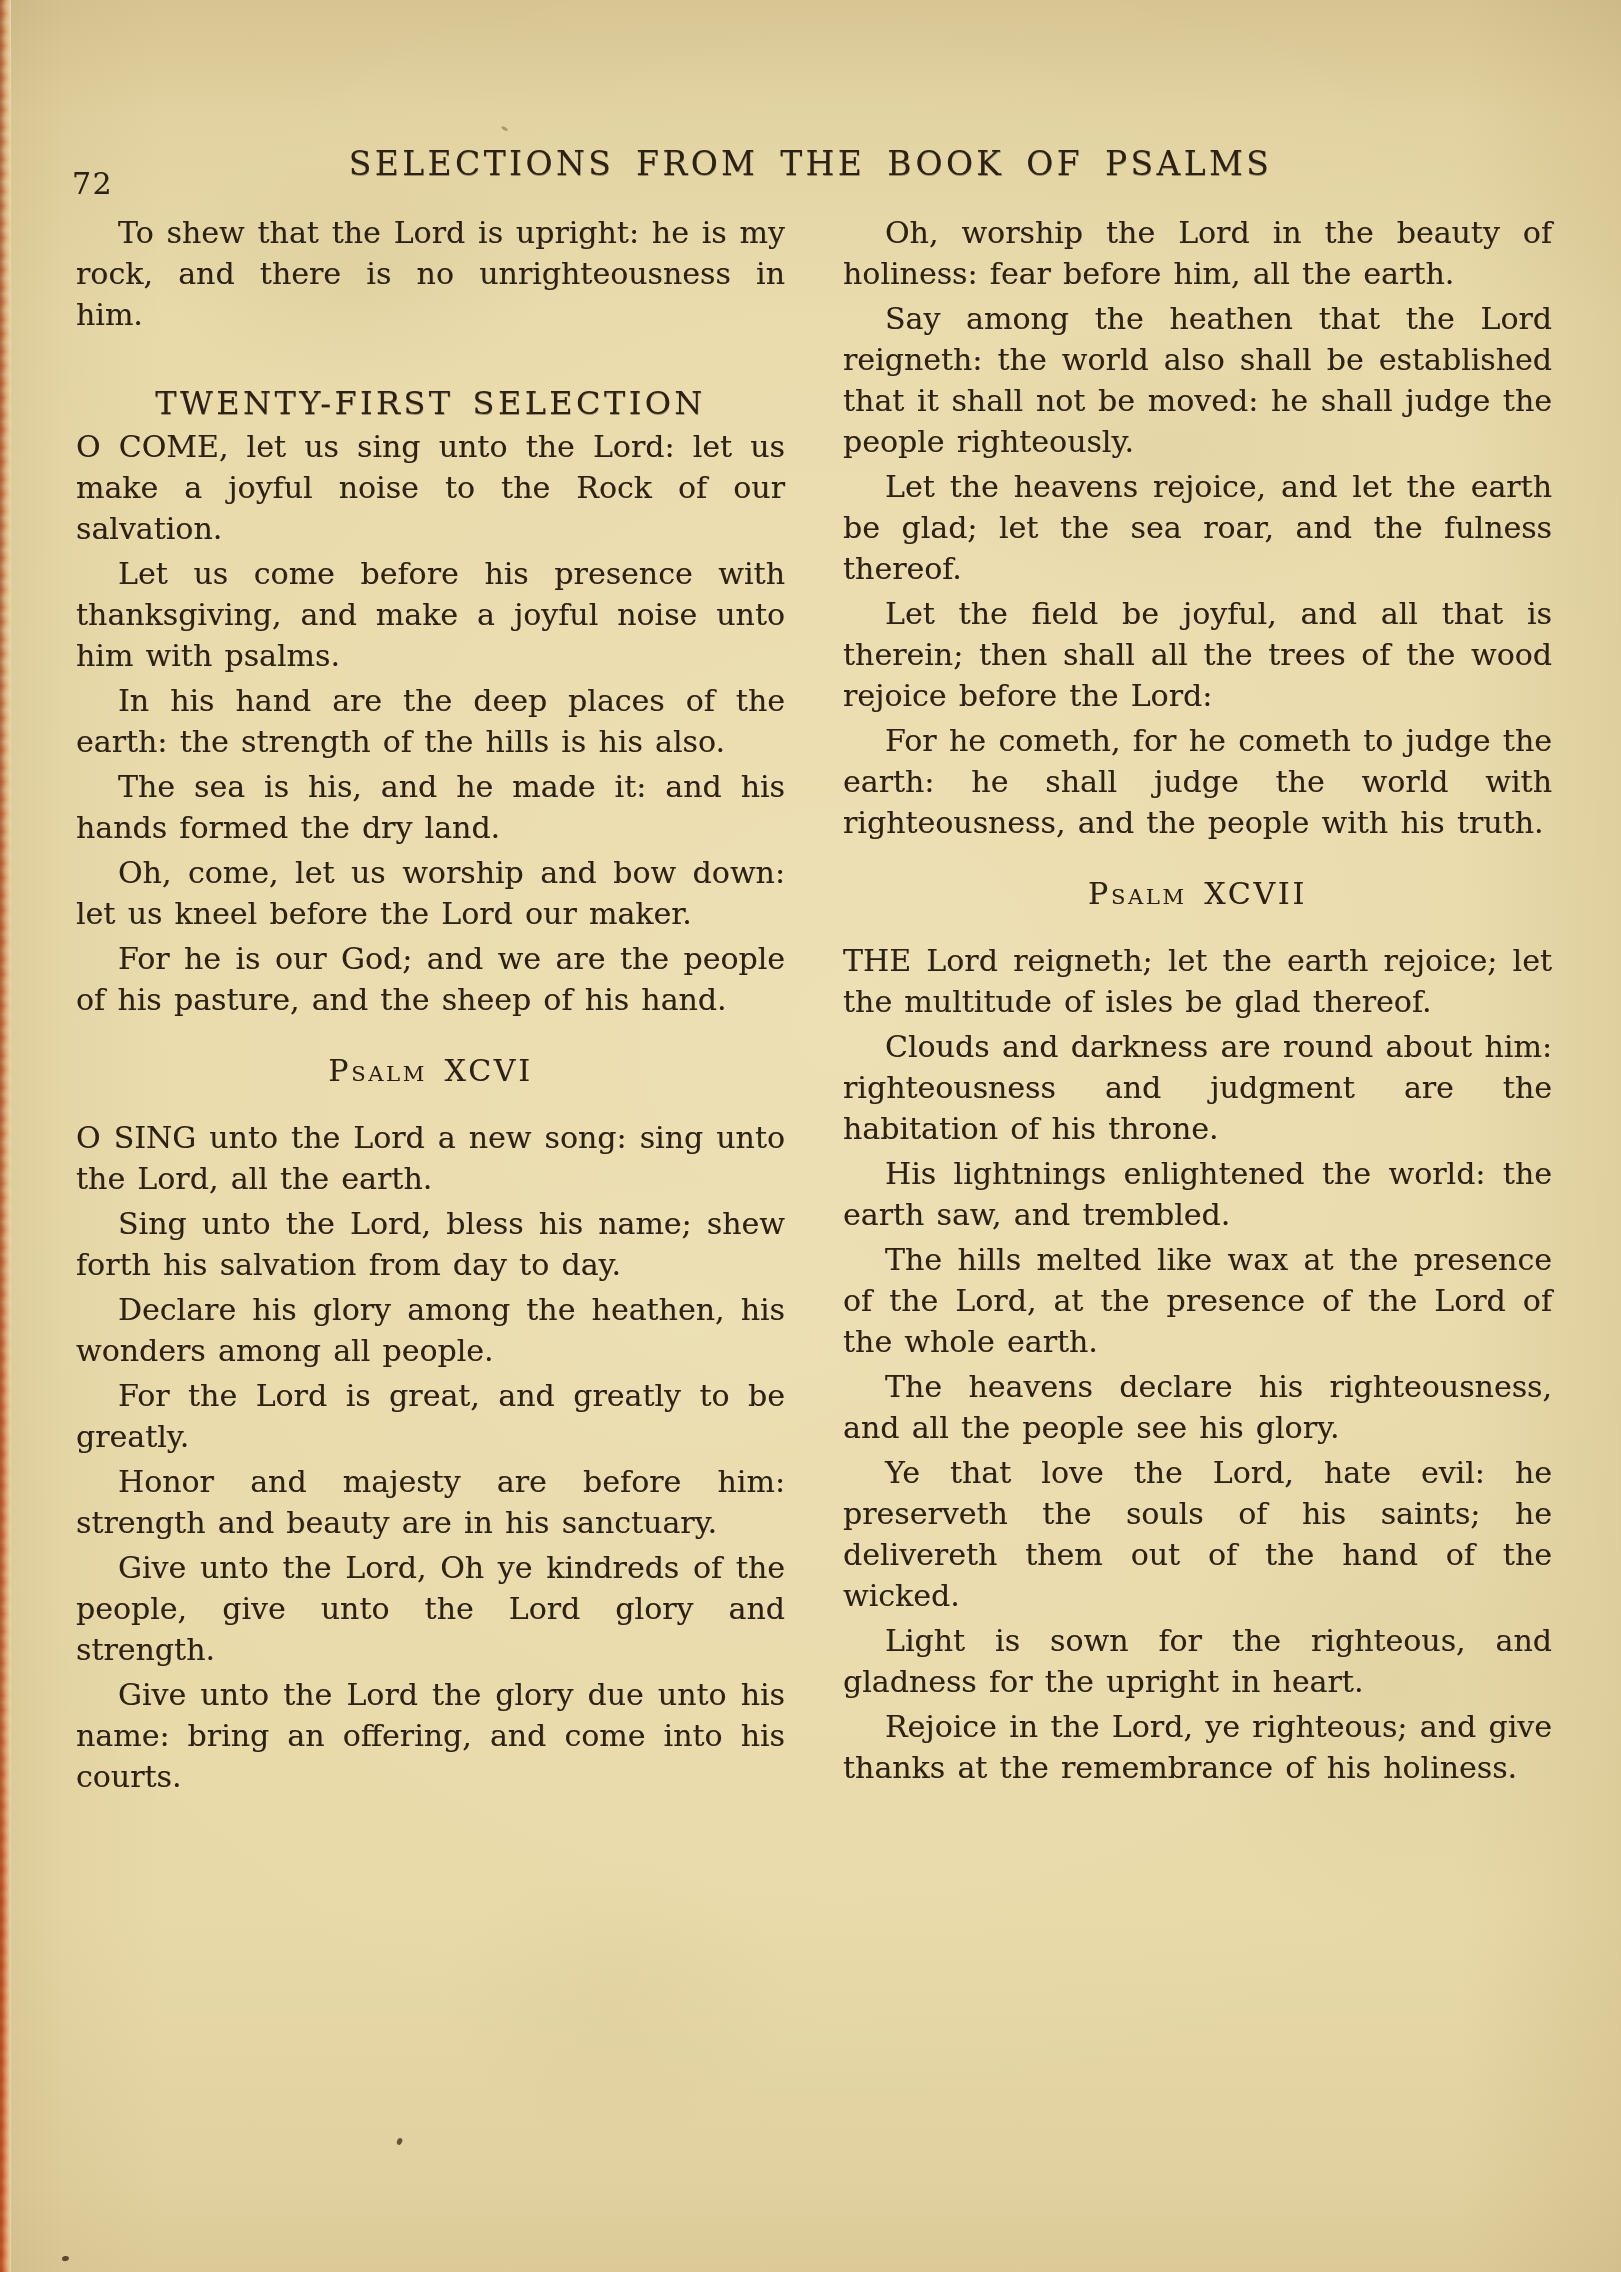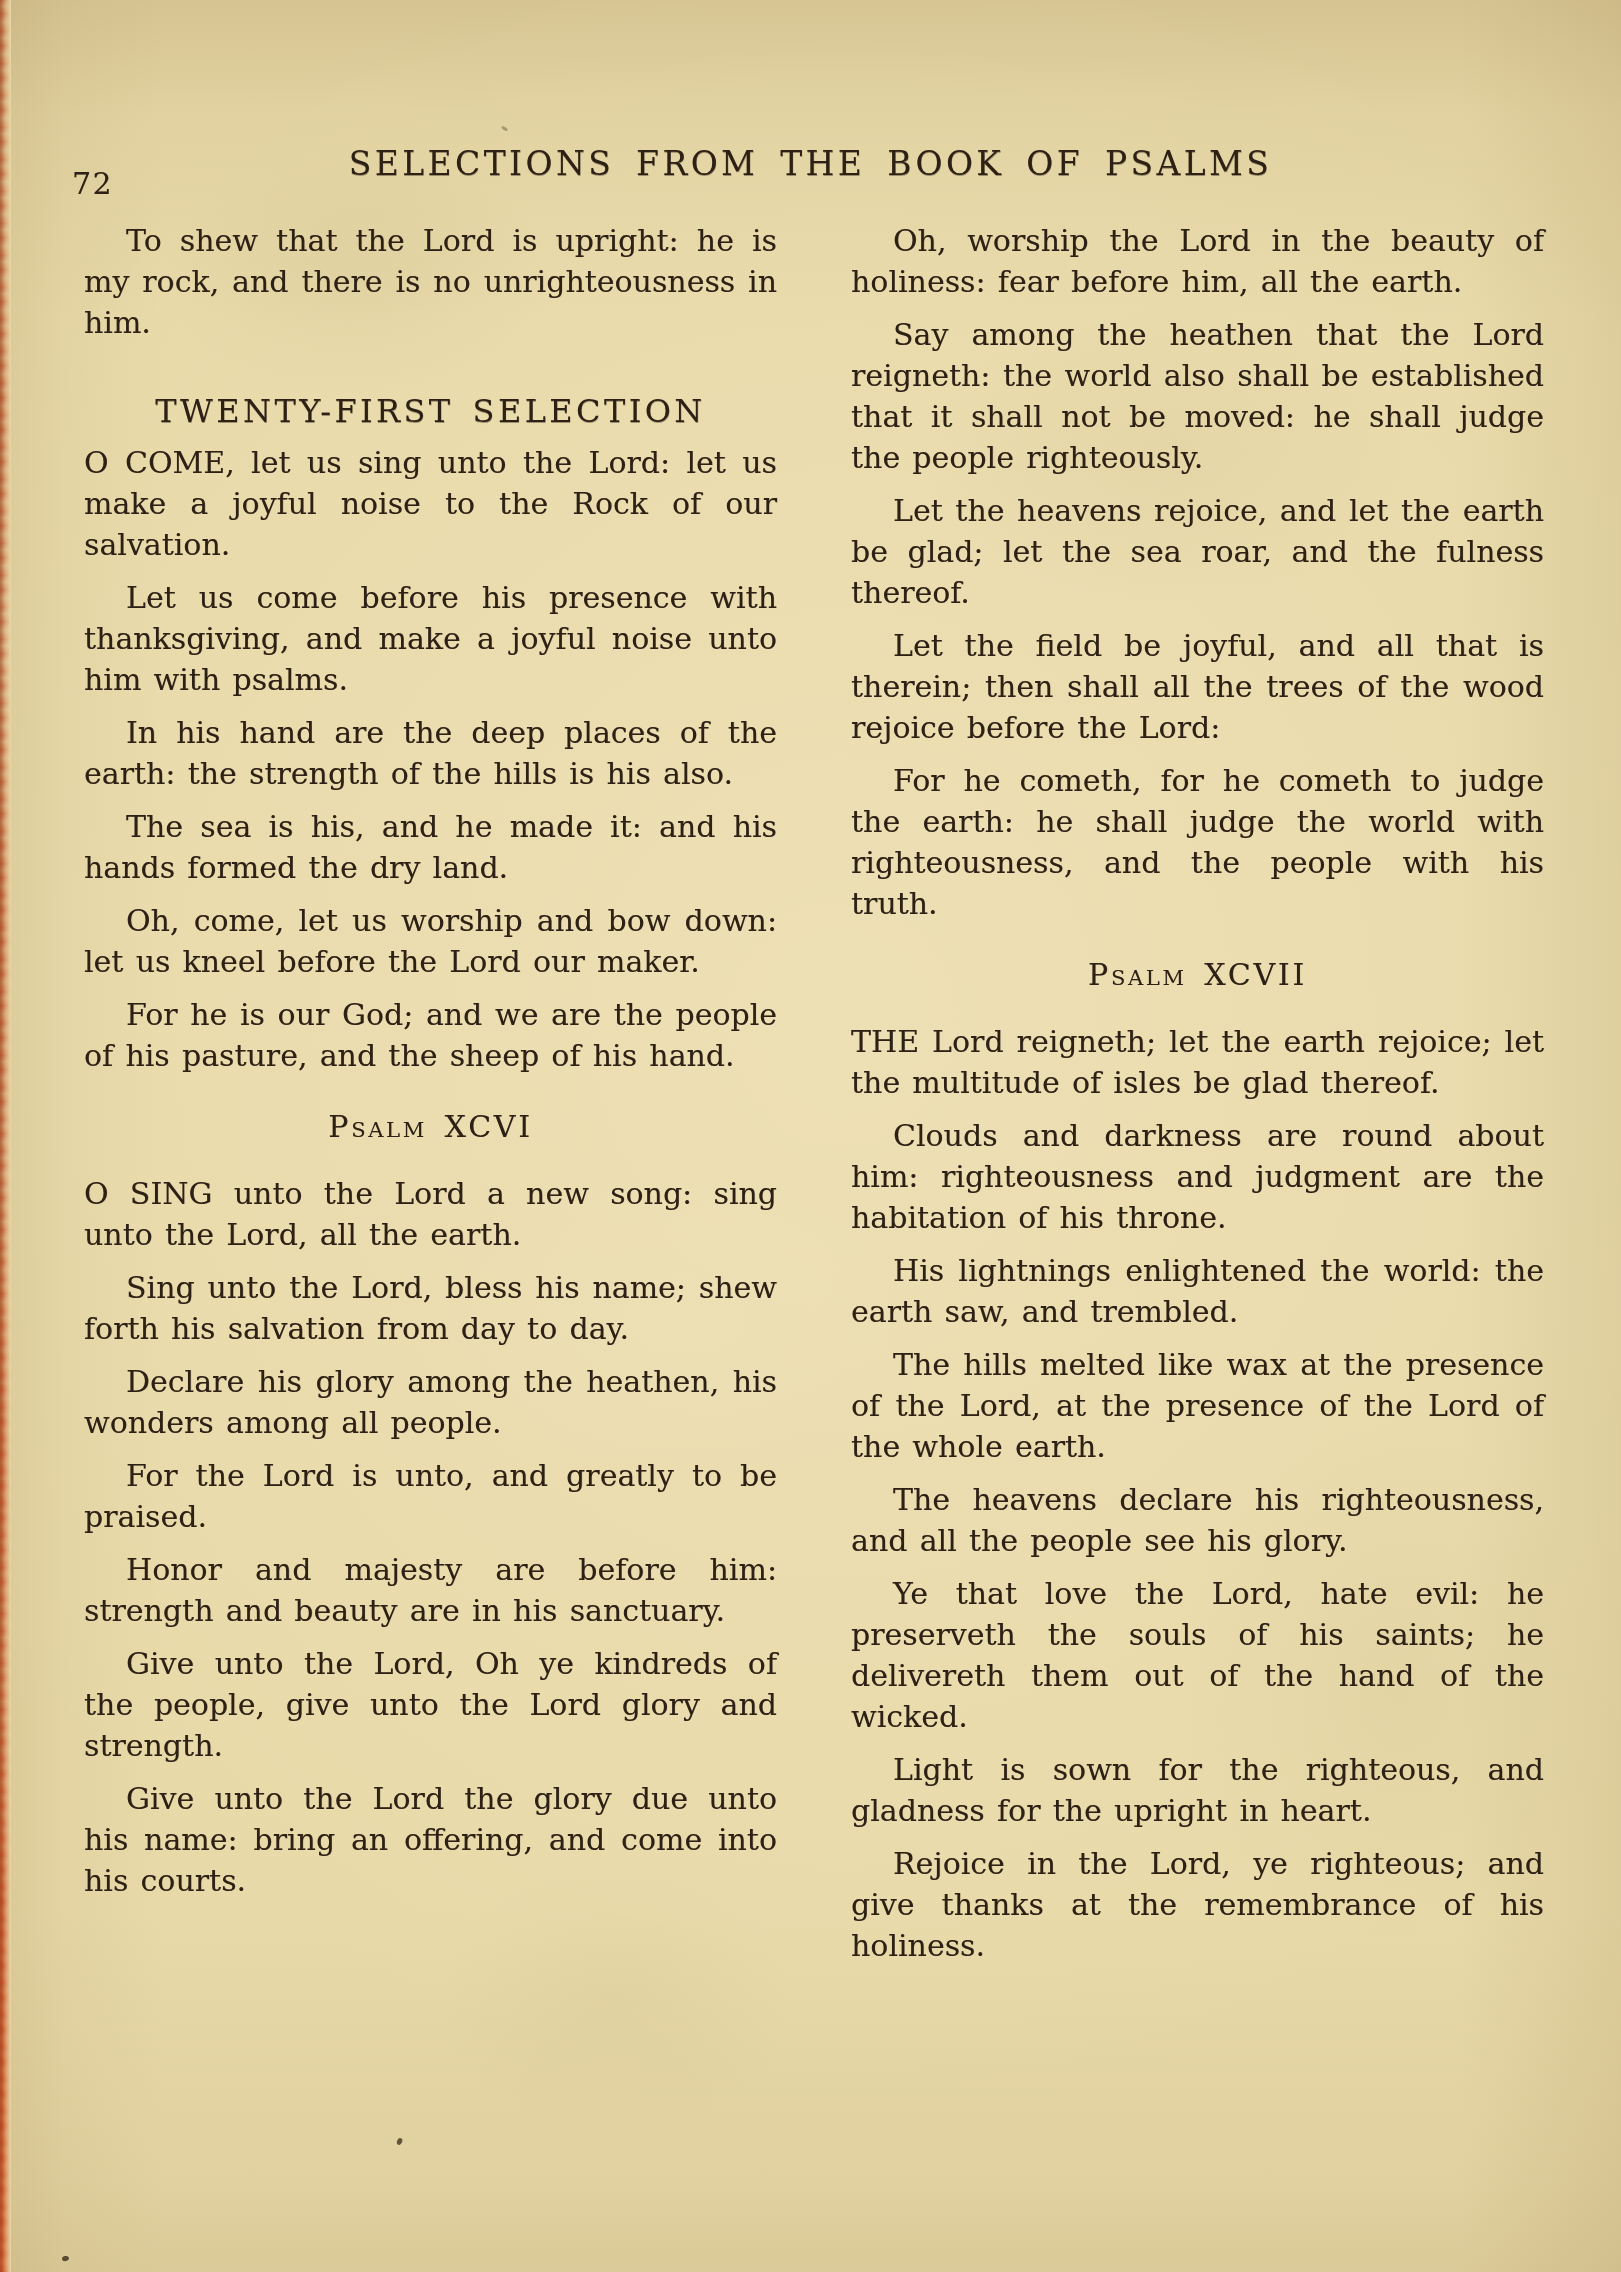--- a/index.html
+++ b/index.html
@@ -63,21 +63,21 @@
   .running-title{
     margin:0;text-align:center;font-weight:normal;
     font-size:33px;letter-spacing:3.4px;word-spacing:8px;
     text-shadow:0.3px 0.5px 0.6px rgba(45,33,21,0.4);
   }
   
   .column{position:absolute;top:208px;width:717px;}
   .column-left{left:72px;}
   .column-right{left:839px;}
   .column p{
-    margin:12px;
+    margin:4px;
     font-size:30px;line-height:41px;
     text-align:justify;text-indent:42px;word-spacing:2.7px;
     text-shadow:0.3px 0.4px 0.5px rgba(45,33,21,0.32);
   }
   .column p.flush{text-indent:0;}
   .selection-heading{
     margin:49px 0 0;
     font-size:32px;font-weight:normal;line-height:38px;
     text-align:center;letter-spacing:3.4px;word-spacing:5.4px;
     text-shadow:0.3px 0.5px 0.6px rgba(45,33,21,0.4);
@@ -116,21 +116,21 @@
     <p>Let us come before his presence with thanksgiving, and make a joyful noise unto him with psalms.</p>
     <p>In his hand are the deep places of the earth: the strength of the hills is his also.</p>
     <p>The sea is his, and he made it: and his hands formed the dry land.</p>
     <p>Oh, come, let us worship and bow down: let us kneel before the Lord our maker.</p>
     <p>For he is our God; and we are the people of his pasture, and the sheep of his hand.</p>
 
     <h3 class="psalm-heading">Psalm XCVI</h3>
     <p class="flush">O SING unto the Lord a new song: sing unto the Lord, all the earth.</p>
     <p>Sing unto the Lord, bless his name; shew forth his salvation from day to day.</p>
     <p>Declare his glory among the heathen, his wonders among all people.</p>
-    <p>For the Lord is unto, and greatly to be praised.</p>
+    <p>For the Lord is great, and greatly to be greatly.</p>
     <p>Honor and majesty are before him: strength and beauty are in his sanctuary.</p>
     <p>Give unto the Lord, Oh ye kindreds of the people, give unto the Lord glory and strength.</p>
     <p>Give unto the Lord the glory due unto his name: bring an offering, and come into his courts.</p>
   </section>
 
   <section class="column column-right">
     <p>Oh, worship the Lord in the beauty of holiness: fear before him, all the earth.</p>
     <p>Say among the heathen that the Lord reigneth: the world also shall be estab­lished that it shall not be moved: he shall judge the people righteously.</p>
     <p>Let the heavens rejoice, and let the earth be glad; let the sea roar, and the fulness thereof.</p>
     <p>Let the field be joyful, and all that is therein; then shall all the trees of the wood rejoice before the Lord:</p>

